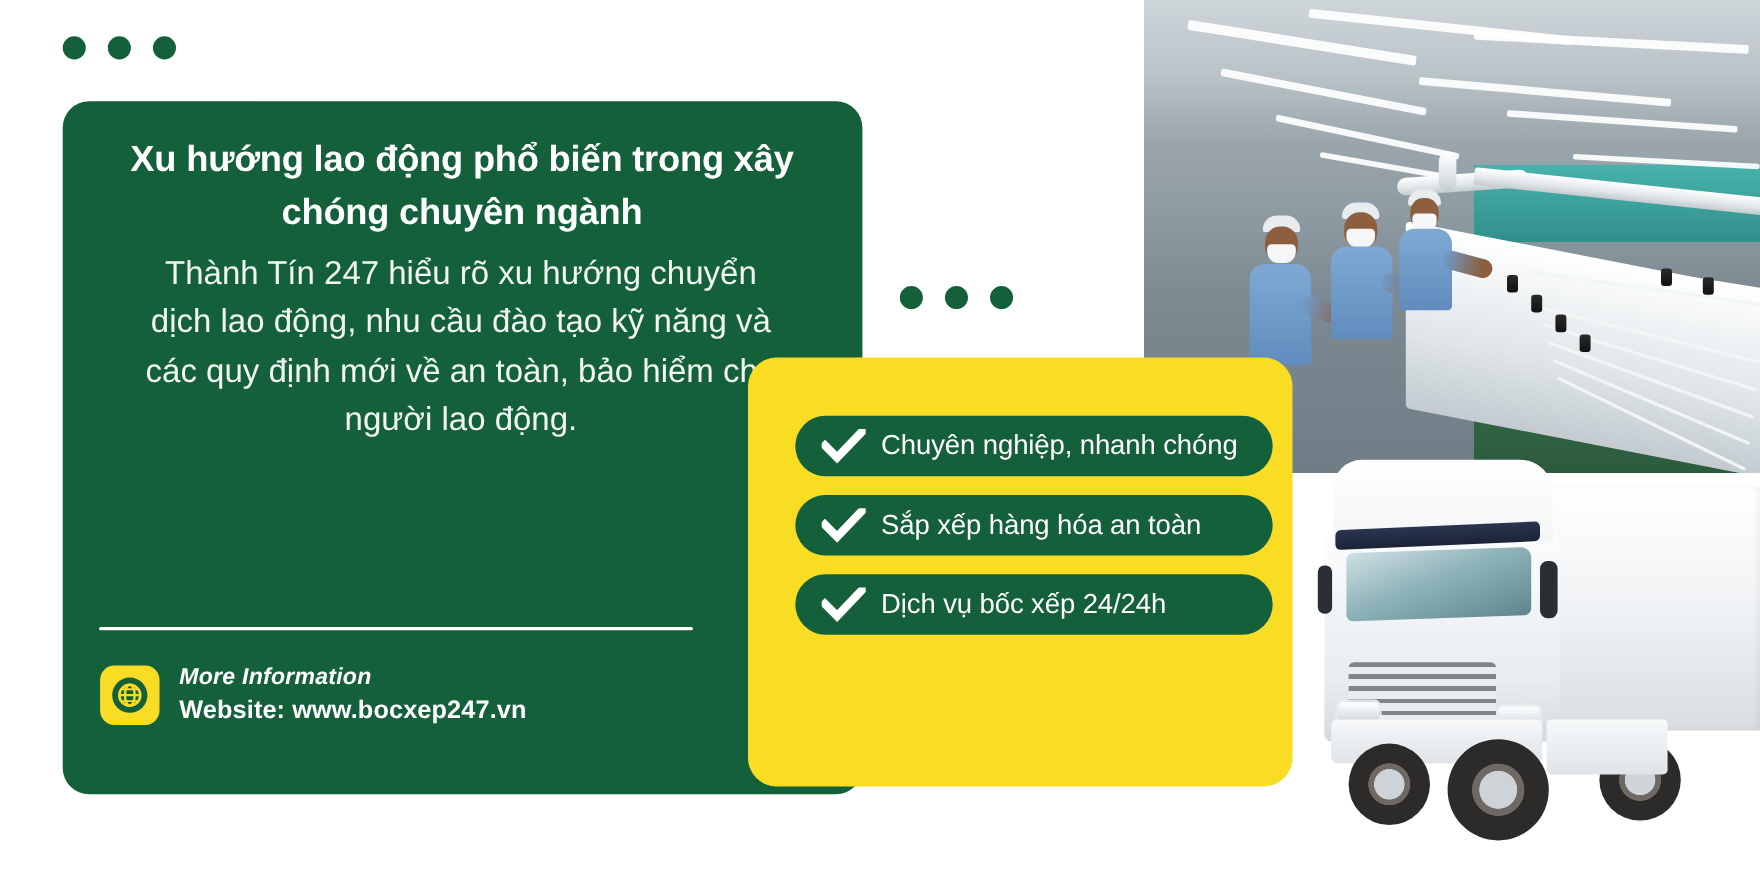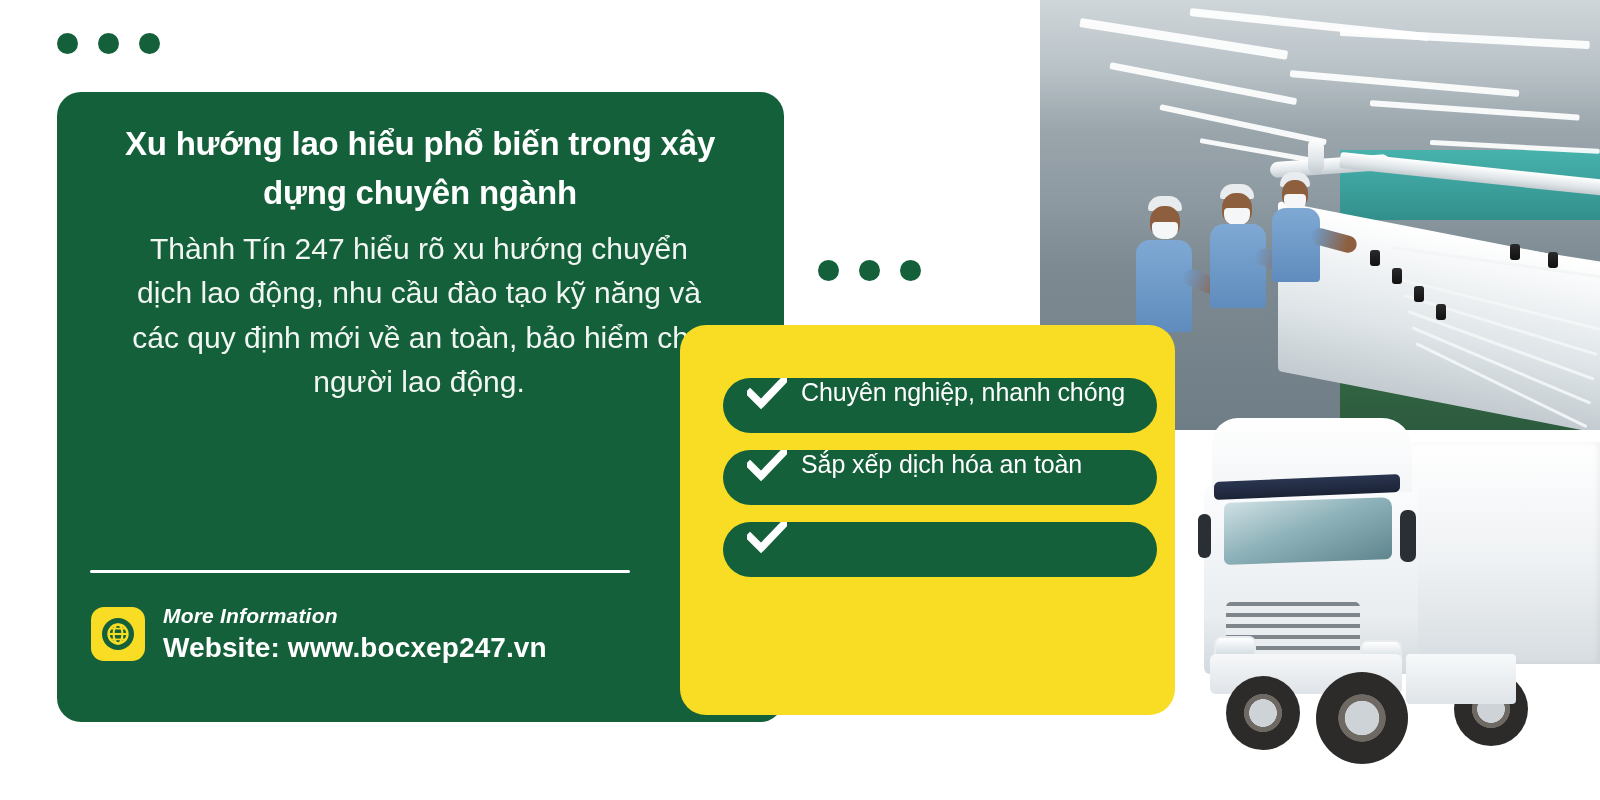--- a/index.html
+++ b/index.html
@@ -197,21 +197,21 @@
     display:flex; align-items:center; justify-content:center;
     flex: 0 0 auto;
   }
   #globe-badge svg { display:block; }
   #info-text { display:flex; flex-direction:column; gap:4px;justify-content:flex-end; }
   #more-info {
     color:#ffffff; font-size:21px; font-weight:700; font-style:italic;
     letter-spacing:.2px;
   }
   #website-line {
-    color:#ffffff; font-size:28px; font-weight:700;
+    color:#ffffff; font-size:23px; font-weight:700;
     letter-spacing:.1px;
   }
 
   
   #card-yellow {
     position:absolute;
     left:680px; top:325px;
     width:495px; height:390px;
     background:#F9DD24;
     border-radius:26px;
@@ -223,21 +223,21 @@
     position:absolute;
     left:723px; top:378px;
     width:434px;
     z-index:35;
     display:flex; flex-direction:column; gap:17px;
   }
   .pill {
     height:55px;
     background:#14603A;
     border-radius:28px;
-    display:flex; align-items:flex-start;
+    display:flex; align-items:center;
     padding-left:24px;
     gap:14px;
   }
   .pill .check { flex:0 0 auto; display:block; }
   .pill .label {
     color:#ffffff;
     font-size:25px; font-weight:400;
     white-space:nowrap;
     letter-spacing:-0.1px;
   }
@@ -347,21 +347,21 @@
     <div class="tk tk-headlight" style="left:192px; top:236px;"></div>
     <div class="tk tk-bumper"></div>
     <div class="tk tk-wheel" style="left:58px;  top:272px; width:74px;  height:74px;"></div>
     <div class="tk tk-wheel" style="left:148px; top:268px; width:92px;  height:92px;"></div>
     <div class="tk tk-wheel" style="left:286px; top:268px; width:74px;  height:74px;"></div>
     <div class="tk" style="left:238px; top:250px; width:110px; height:50px; background:linear-gradient(180deg,#f7f9fa,#dfe4e8); border-radius:4px;"></div>
   </div>
 
   <div id="card-green">
 
-    <h1 id="headline">Xu hướng lao hiểu phổ biến trong xây dựng chuyên ngành</h1>
+    <h1 id="headline">Xu hướng lao động phổ biến trong xây chóng chuyên ngành</h1>
 
     <p id="body-copy">Thành Tín 247 hiểu rõ xu hướng chuyển dịch lao động, nhu cầu đào tạo kỹ năng và các quy định mới về an toàn, bảo hiểm cho người lao động.</p>
 
     <div id="divider"></div>
 
     <div id="info-block">
       <div id="globe-badge">
         <svg width="34" height="34" viewBox="0 0 34 34" aria-hidden="true">
           <circle cx="17" cy="17" r="16" fill="#14603A"></circle>
           <circle cx="17" cy="17" r="9.5" fill="none" stroke="#F9DD24" stroke-width="2.4"></circle>
@@ -386,27 +386,28 @@
       <svg class="check" width="40" height="32" viewBox="0 0 40 32" aria-hidden="true">
         <path d="M3 15 L14 26 L37 2" fill="none" stroke="#ffffff" stroke-width="7.5" stroke-linecap="square" stroke-linejoin="miter"></path>
       </svg>
       <span class="label">Chuyên nghiệp, nhanh chóng</span>
     </div>
 
     <div class="pill">
       <svg class="check" width="40" height="32" viewBox="0 0 40 32" aria-hidden="true">
         <path d="M3 15 L14 26 L37 2" fill="none" stroke="#ffffff" stroke-width="7.5" stroke-linecap="square" stroke-linejoin="miter"></path>
       </svg>
-      <span class="label">Sắp xếp dịch hóa an toàn</span>
+      <span class="label">Sắp xếp hàng hóa an toàn</span>
     </div>
 
     <div class="pill">
       <svg class="check" width="40" height="32" viewBox="0 0 40 32" aria-hidden="true">
         <path d="M3 15 L14 26 L37 2" fill="none" stroke="#ffffff" stroke-width="7.5" stroke-linecap="square" stroke-linejoin="miter"></path>
       </svg>
+      <span class="label">Dịch vụ bốc xếp 24/24h</span>
     </div>
 
   </div>
 
 
   <div class="dot-group" id="dots-top-left">
     <span class="dot"></span>
     <span class="dot"></span>
     <span class="dot"></span>
   </div>

